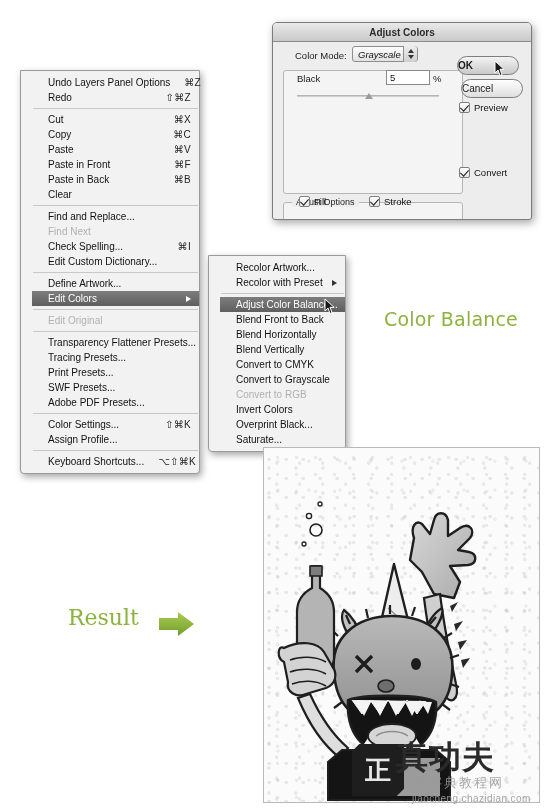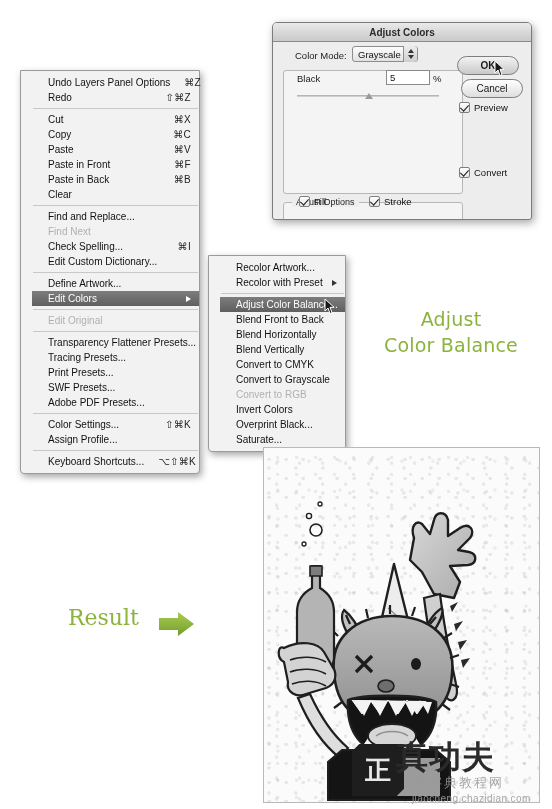--- a/index.html
+++ b/index.html
@@ -109,20 +109,21 @@
     position: absolute;
     left: 351px; top: 45px;
     width: 66px; height: 16px;
     background: linear-gradient(to bottom,#fdfdfd,#e2e2e2);
     border: 1px solid #8d8d8d;
     border-radius: 3px;
     font-size: 9.5px;
     color: #111;
     line-height: 15px;
     padding-left: 5px;
+    font-style: italic;
   }
   .popup .arrows {
     position: absolute; right: 0; top: -1px;
     width: 14px; height: 16px;
     background: linear-gradient(to bottom,#ededed,#cfcfcf);
     border-left: 1px solid #8d8d8d;
     border-radius: 0 3px 3px 0;
   }
   .popup .arrows:before, .popup .arrows:after {
     content: ""; position: absolute; left: 4px;
@@ -163,21 +164,21 @@
   }
 
   .btn {
     position: absolute;
     width: 62px; height: 19px;
     border-radius: 10px;
     border: 1px solid #7d7d7d;
     background: linear-gradient(to bottom,#ffffff,#dedede);
     font-size: 10px;
     color: #1a1a1a;
-    display: flex; align-items: center; justify-content: center;
+    display: flex; align-items: center; 
   }
   #ok-button { left: 456px; top: 55px; background: linear-gradient(to bottom,#f3f3f3,#c9c9c9); font-weight: bold; }
   #cancel-button { left: 456px; top: 78px; }
 
   .ckrow { position: absolute; display: flex; font-size: 9.5px; color: #111; }
   #preview-row { left: 458px; top: 100px; }
   #convert-row { left: 458px; top: 117px; margin-top: 48px; }
   #fill-row { left: 298px; top: 196px; }
   #stroke-row { left: 368px; top: 196px; }
   .checkbox {
@@ -493,21 +494,20 @@
       <path d="M1,1 L1,13 L4,10 L6,15.5 L8,14.7 L6,9.3 L10,9.3 Z" fill="#1a1a1a" stroke="#ffffff" stroke-width="1"></path>
     </svg>
   </div>
   <div class="cursor" id="cursor-menu">
     <svg width="12" height="17" viewBox="0 0 12 17">
       <path d="M1,1 L1,13 L4,10 L6,15.5 L8,14.7 L6,9.3 L10,9.3 Z" fill="#1a1a1a" stroke="#ffffff" stroke-width="1"></path>
     </svg>
   </div>
 
   <div id="adjust-label">
-    <div>Adjust</div>
     <div>Color Balance</div>
   </div>
 
   <div id="result-label">Result</div>
   <div id="result-arrow">
     <svg width="38" height="28" viewBox="0 0 38 28">
       <defs>
         <linearGradient id="arrGrad" x1="0" y1="0" x2="0" y2="1">
           <stop offset="0%" stop-color="#a9cc52"></stop>
           <stop offset="55%" stop-color="#8cb33d"></stop>

